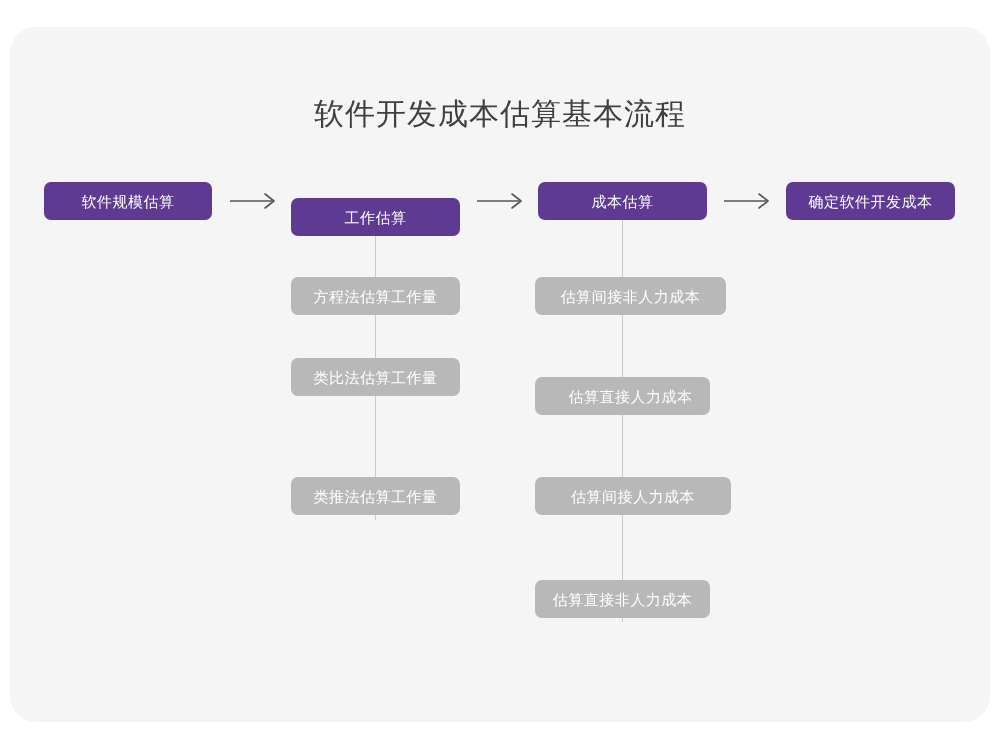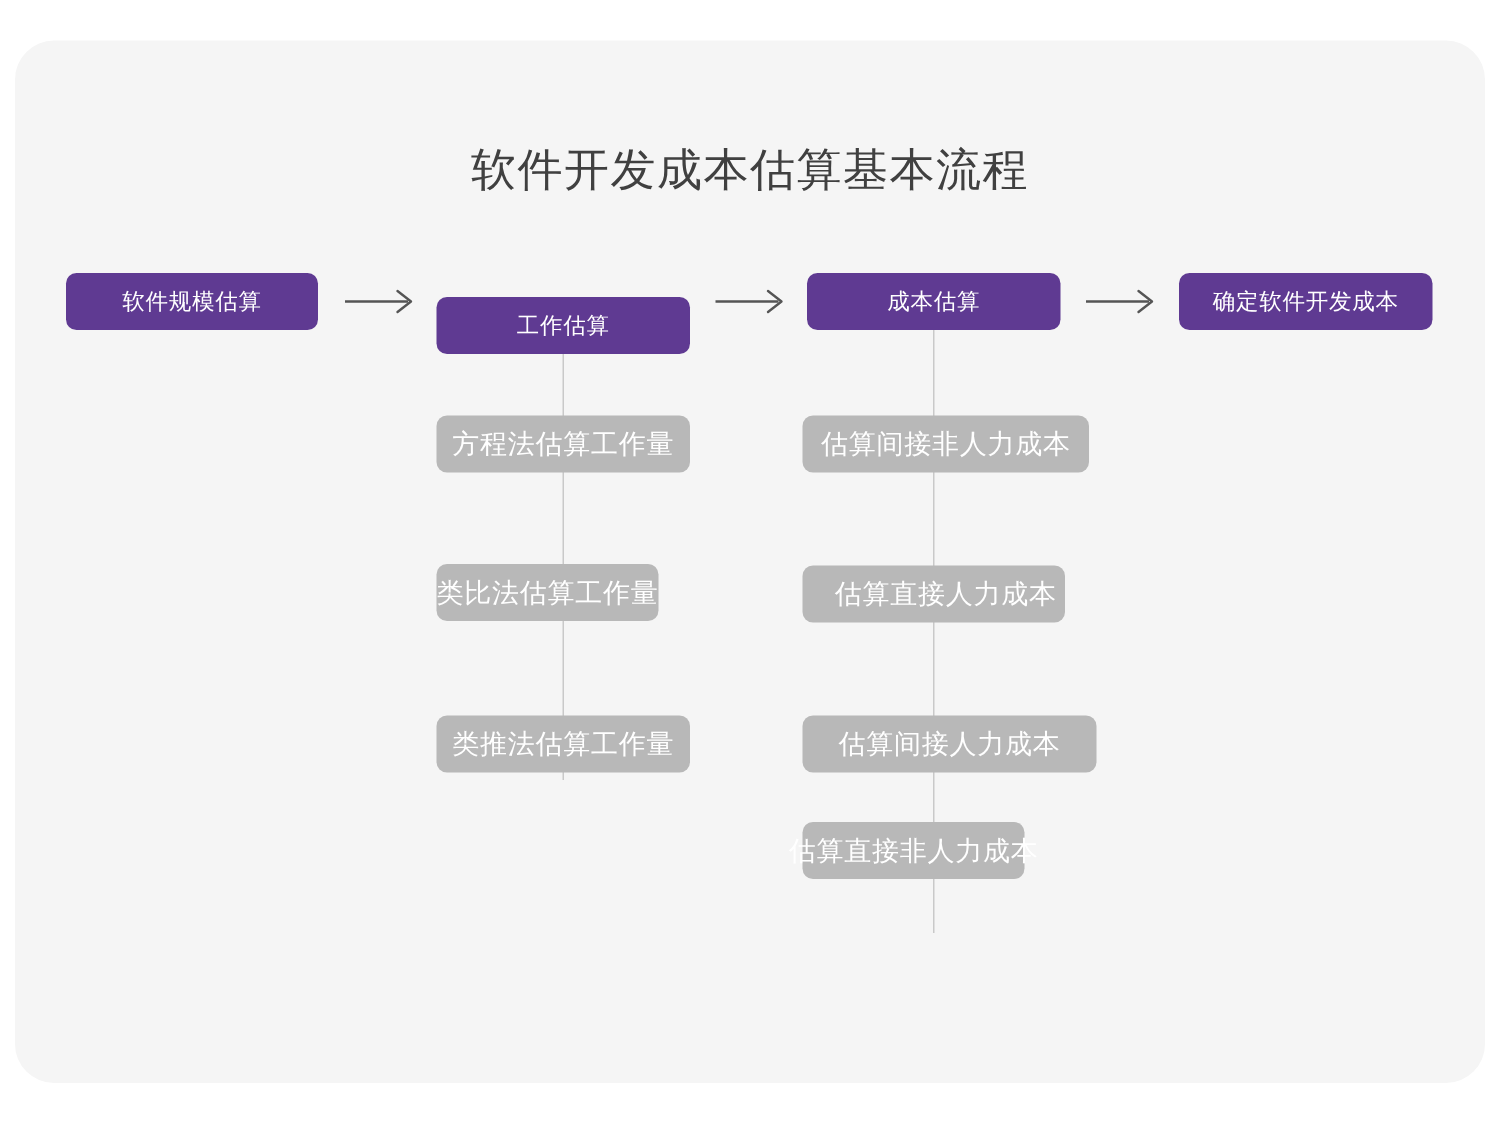--- a/index.html
+++ b/index.html
@@ -81,21 +81,21 @@
   }
 
   .node.primary {
     background: #5f3a92;
     height: 38px;
   }
 
   .node.secondary {
     background: #b8b8b8;
     height: 38px;
-    font-size: 18px;
+    font-size: 15px;
   }
 
   
   .arrow {
     position: absolute;
     z-index: 2;
     height: 24px;
     display: flex;
     align-items: center;
     justify-content: center;
@@ -149,34 +149,34 @@
       </svg>
     </div>
 
     <div class="node primary" style="left:786px; top:182px; width:169px;">
       <span>确定软件开发成本</span>
     </div>
 
     <div class="node secondary" style="left:291px; top:277px; width:169px;">
       <span>方程法估算工作量</span>
     </div>
-    <div class="node secondary" style="left:291px; top:376px; width:148px;">
+    <div class="node secondary" style="left:291px; top:358px; width:169px;">
       <span>类比法估算工作量</span>
     </div>
     <div class="node secondary" style="left:291px; top:477px; width:169px;">
       <span>类推法估算工作量</span>
     </div>
 
     <div class="node secondary" style="left:535px; top:277px; width:191px;">
       <span>估算间接非人力成本</span>
     </div>
     <div class="node secondary" style="left:535px; top:377px; width:175px;padding-left:16px;">
       <span>估算直接人力成本</span>
     </div>
     <div class="node secondary" style="left:535px; top:477px; width:196px;">
       <span>估算间接人力成本</span>
     </div>
-    <div class="node secondary" style="left:535px; top:548px; width:148px;">
+    <div class="node secondary" style="left:535px; top:580px; width:175px;">
       <span>估算直接非人力成本</span>
     </div>
 
   </div>
 </div>
 
 </body></html>

